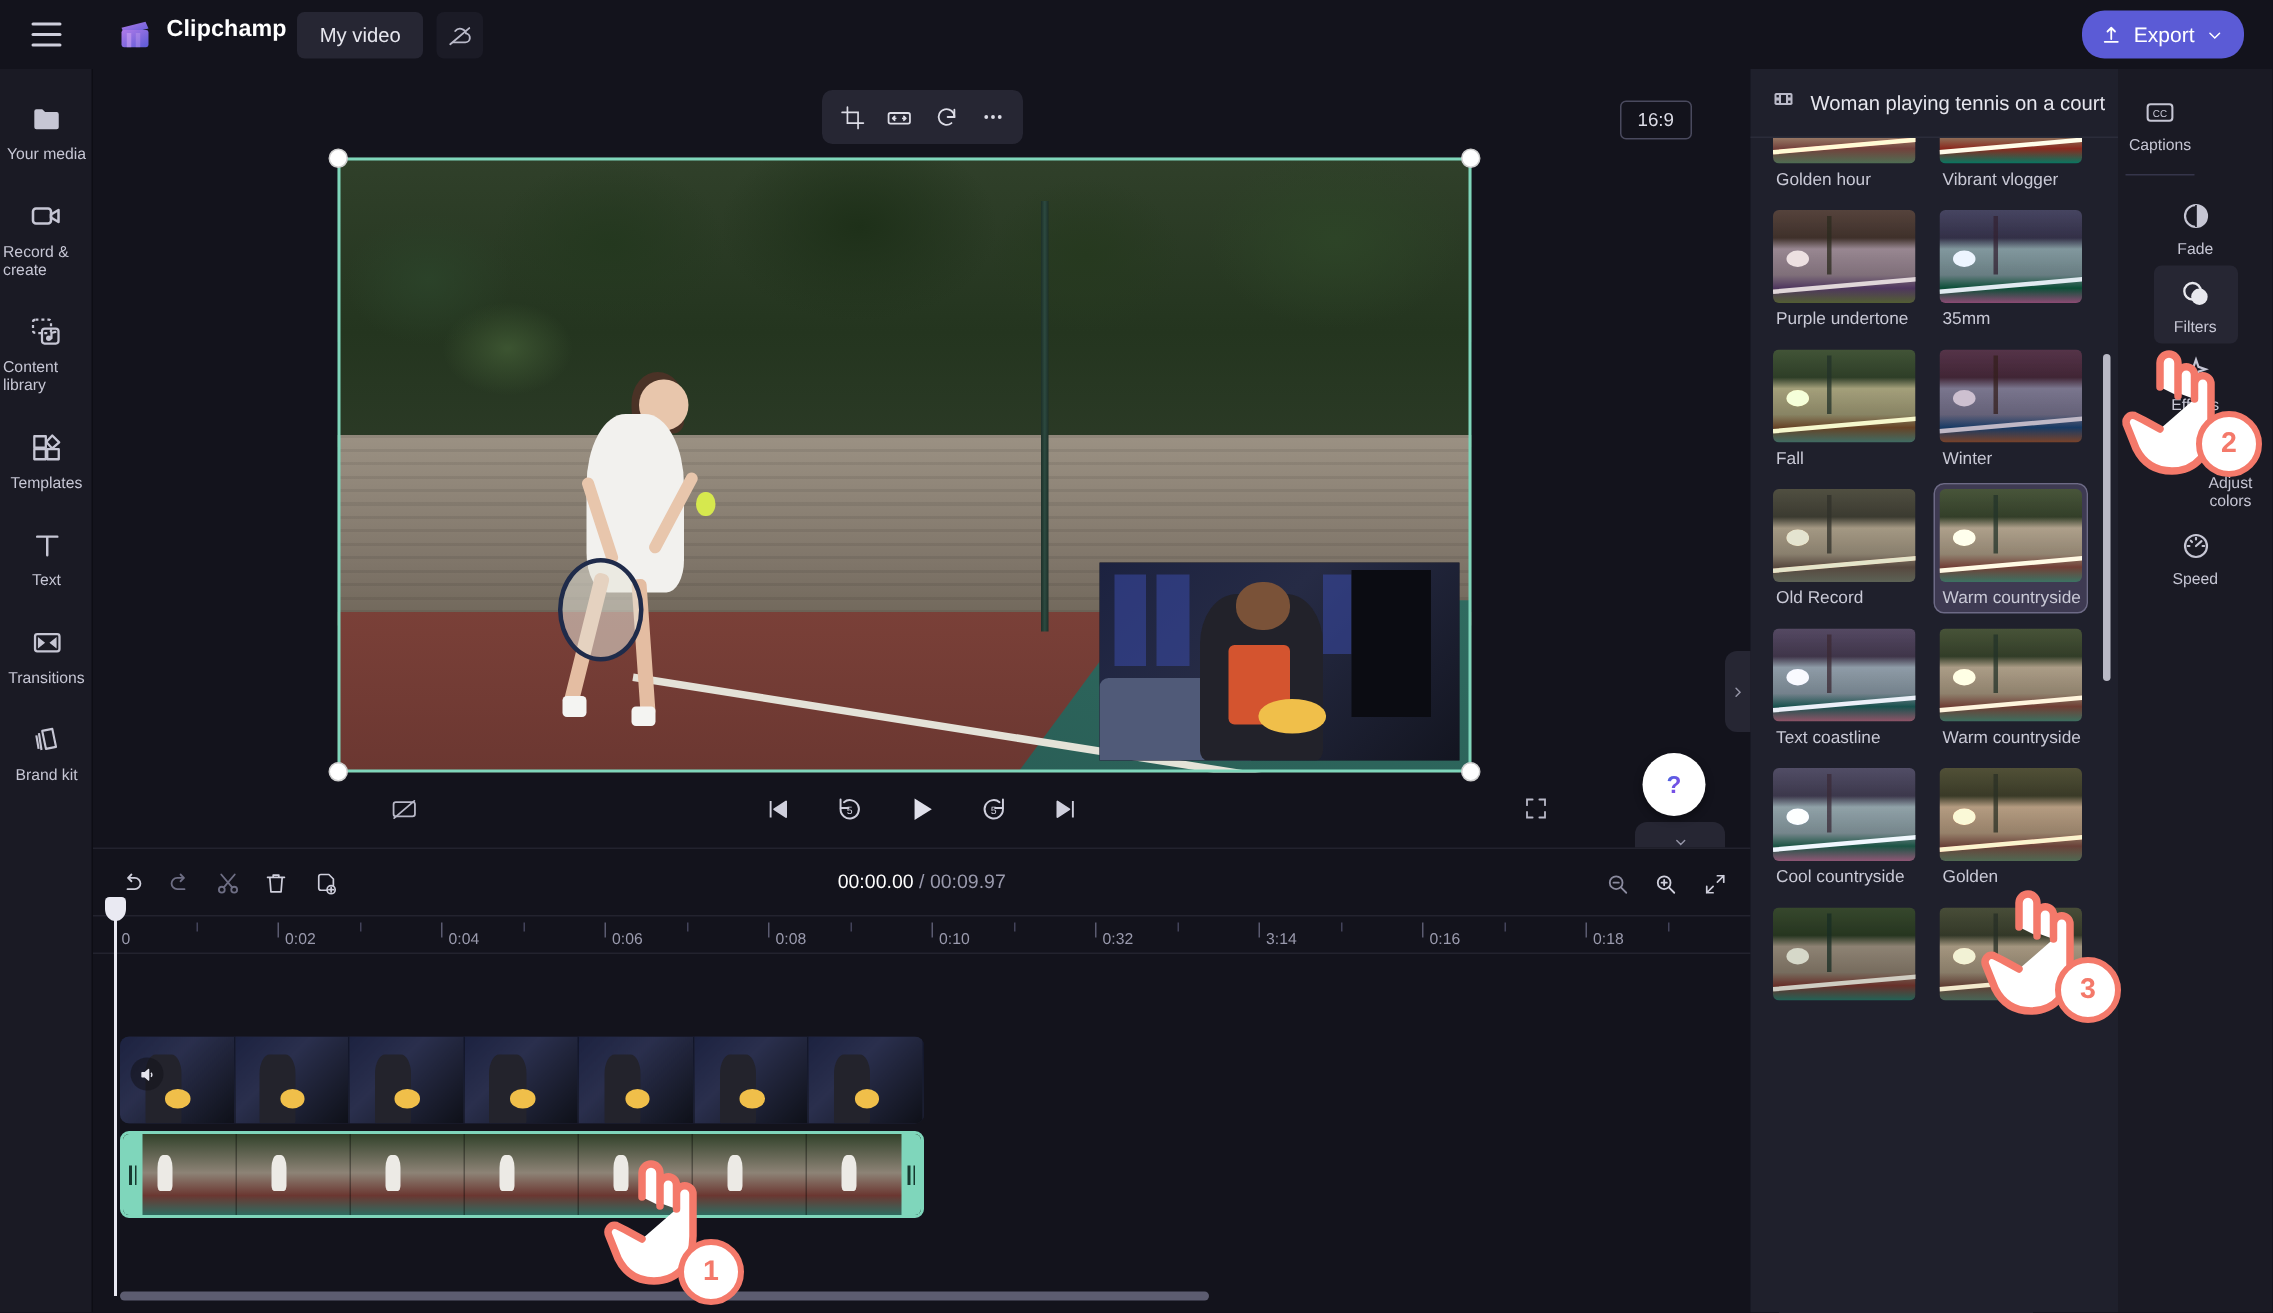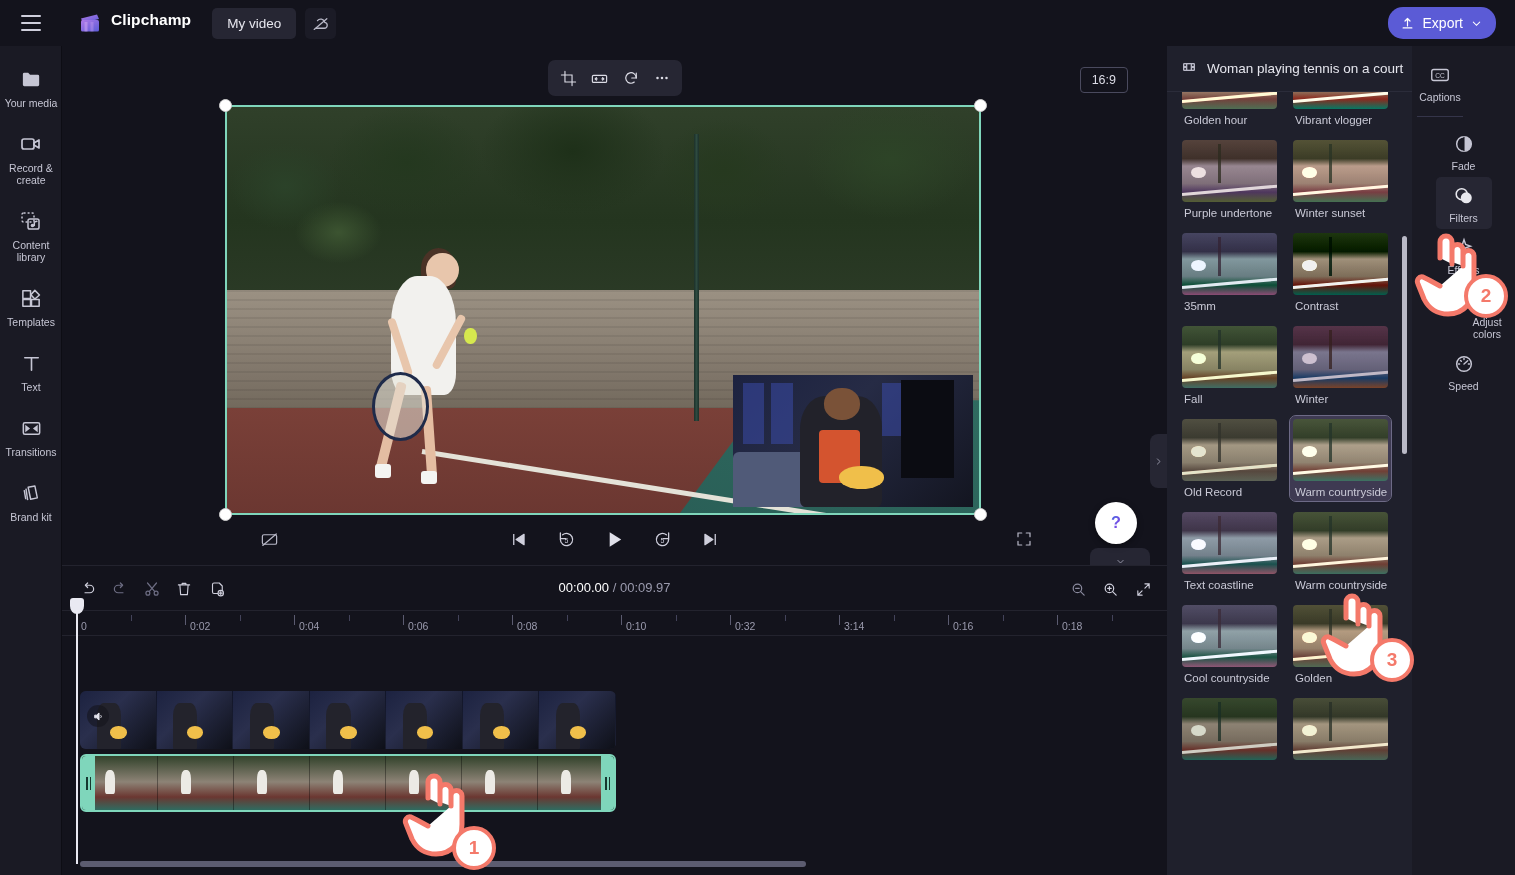--- a/index.html
+++ b/index.html
@@ -20,21 +20,21 @@
   #hamburger {
     width: 34px; height: 30px; margin-left: 14px;
     display: flex; flex-direction: column; justify-content: center;
     align-items: center; gap: 5px; cursor: pointer; border-radius: 4px;
   }
   #hamburger span { display: block; width: 20px; height: 2px; background: #cfcfdc; border-radius: 1px; }
   #brand { display: flex; align-items: flex-start; margin-left: 30px; gap: 9px; }
   .logo-mark { width: 24px; height: 24px; position: relative; }
   #brand-name { font-size: 15.5px; font-weight: 600; letter-spacing: .1px; color: #ffffff; }
   #project-tab {
-    margin-left: 21px; height: 31px; padding: 0 15px; border-radius: 5px;
+    margin-left: 7px; height: 31px; padding: 0 15px; border-radius: 5px;
     background: #262633; display: flex; align-items: center; justify-content: center;
     font-size: 13.5px; color: #e6e6ee; cursor: pointer;
   }
   #cloud-off-btn {
     margin-left: 9px; width: 31px; height: 31px; border-radius: 5px;
     background: #1b1b26; display: flex; align-items: center; justify-content: center; cursor: pointer;
   }
   #export-btn {
     position: absolute; right: 19px; top: 7px;
     height: 32px; padding: 0 14px 0 12px; border-radius: 15px;
@@ -48,21 +48,21 @@
     background: #1a1a24; border-right: 1px solid #0d0d14;
     padding-top: 12px;
   }
   .rail-item {
     width: 62px; padding: 8px 2px 6px; display: flex; flex-direction: column;
     align-items: center; gap: 5px; cursor: pointer; margin-bottom: 8px;
   }
   .rail-icon {
     width: 30px; height: 26px; display: flex; align-items: center; justify-content: center;
   }
-  .rail-label { font-size: 10.5px; color: #c6c6d4; text-align: center; line-height: 12px; }
+  .rail-label { font-size: 10.5px; color: #c6c6d4; text-align: left; line-height: 12px; }
 
   #left-collapse {
     position: absolute; left: 62px; top: 434px; width: 17px; height: 54px;
     background: #262633; border-radius: 0 8px 8px 0;
     display: flex; align-items: center; justify-content: center; cursor: pointer;
   }
 
   
   #preview-area {
     position: absolute; left: 62px; top: 46px; width: 1105px; height: 519px;
@@ -727,45 +727,27 @@
           <div class="filter-cell">
             <div class="fthumb" style="filter: hue-rotate(275deg) saturate(0.85) brightness(0.95);">
               <div class="scene"></div>
               <div class="pl"></div>
               <div class="ball"></div>
               <div class="lin"></div>
             </div>
             <div class="flabel">Purple undertone</div>
           </div>
           <div class="filter-cell">
-            <div class="fthumb" style="filter: sepia(0.3) hue-rotate(-20deg) saturate(1.25) brightness(1.04);">
-              <div class="scene"></div>
-              <div class="pl"></div>
-              <div class="ball"></div>
-              <div class="lin"></div>
-            </div>
-            <div class="flabel">Winter sunset</div>
-          </div>
-          <div class="filter-cell">
             <div class="fthumb" style="filter: hue-rotate(150deg) saturate(1.1) contrast(1.05);">
               <div class="scene"></div>
               <div class="pl"></div>
               <div class="ball"></div>
               <div class="lin"></div>
             </div>
             <div class="flabel">35mm</div>
-          </div>
-          <div class="filter-cell">
-            <div class="fthumb" style="filter: contrast(1.45) saturate(1.15) brightness(0.94);">
-              <div class="scene"></div>
-              <div class="pl"></div>
-              <div class="ball"></div>
-              <div class="lin"></div>
-            </div>
-            <div class="flabel">Contrast</div>
           </div>
           <div class="filter-cell">
             <div class="fthumb" style="filter: sepia(0.35) hue-rotate(18deg) saturate(1.3);">
               <div class="scene"></div>
               <div class="pl"></div>
               <div class="ball"></div>
               <div class="lin"></div>
             </div>
             <div class="flabel">Fall</div>
           </div>

